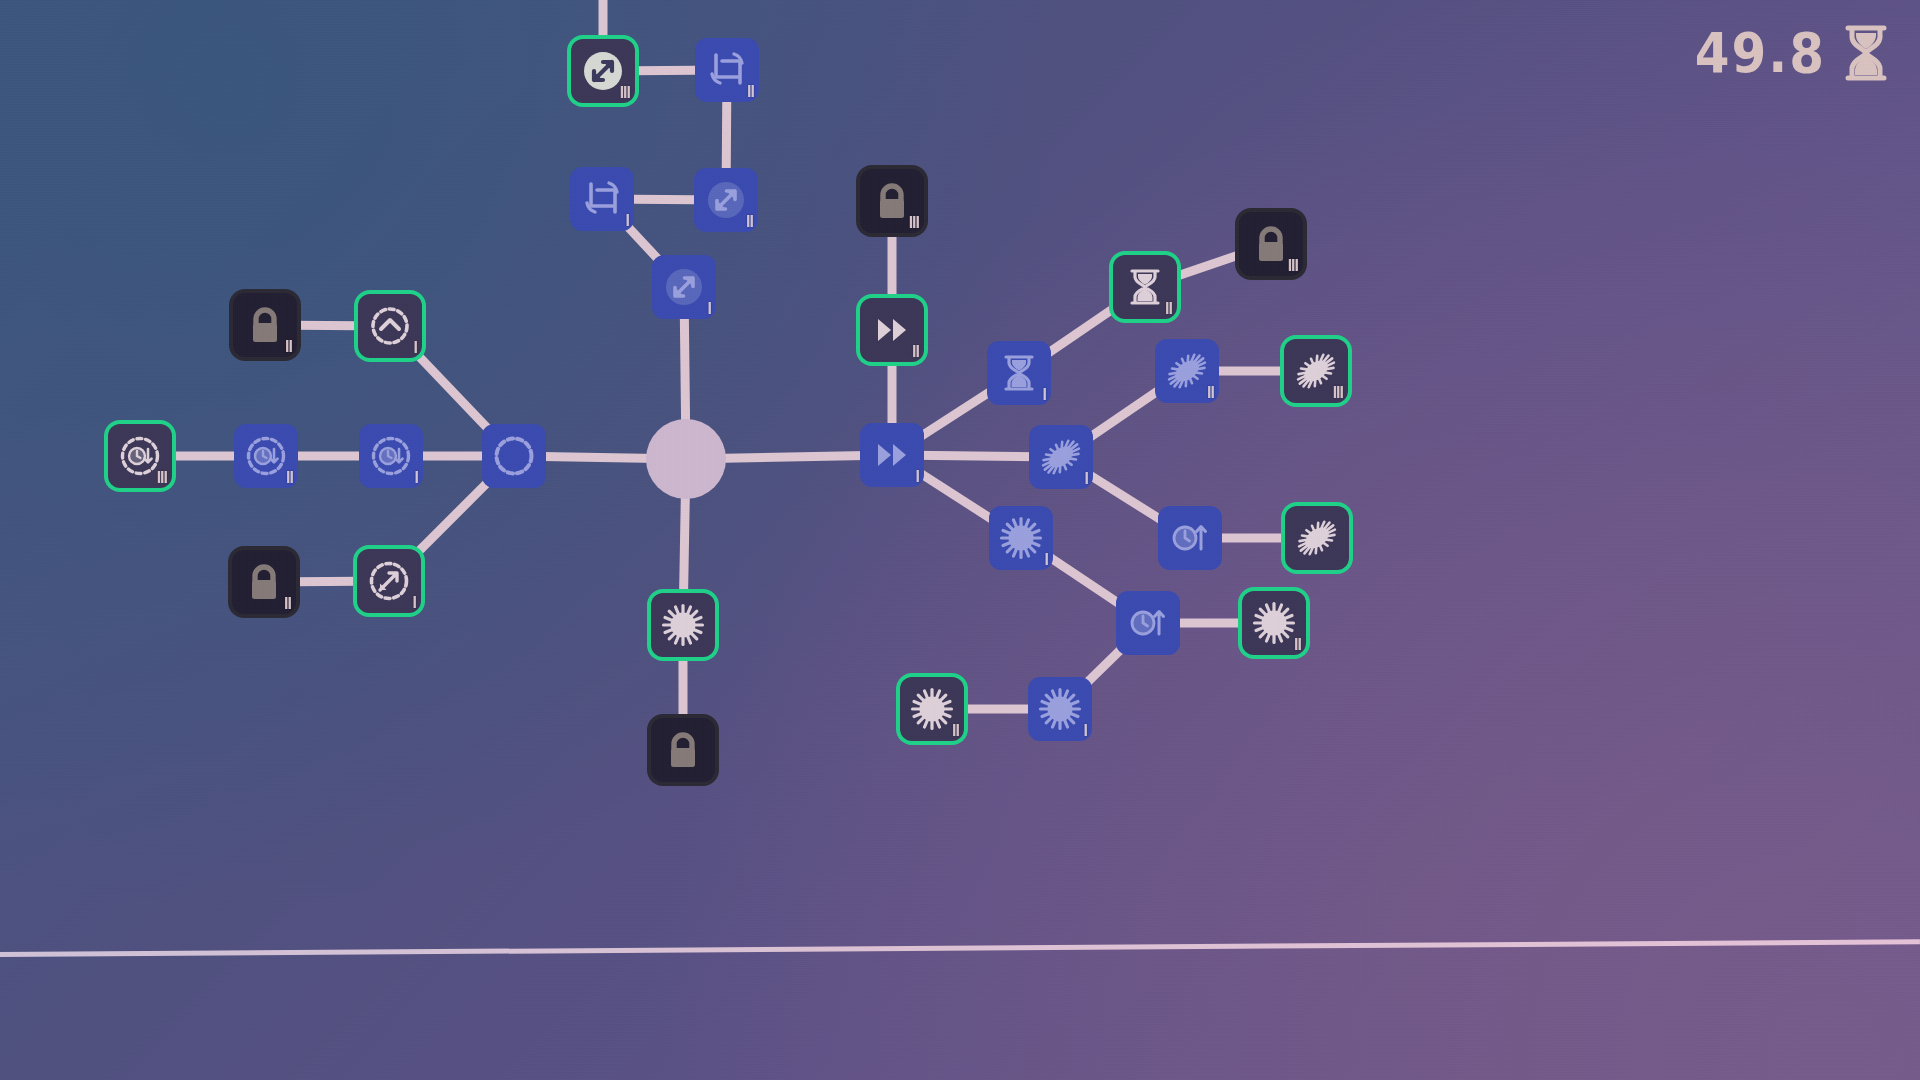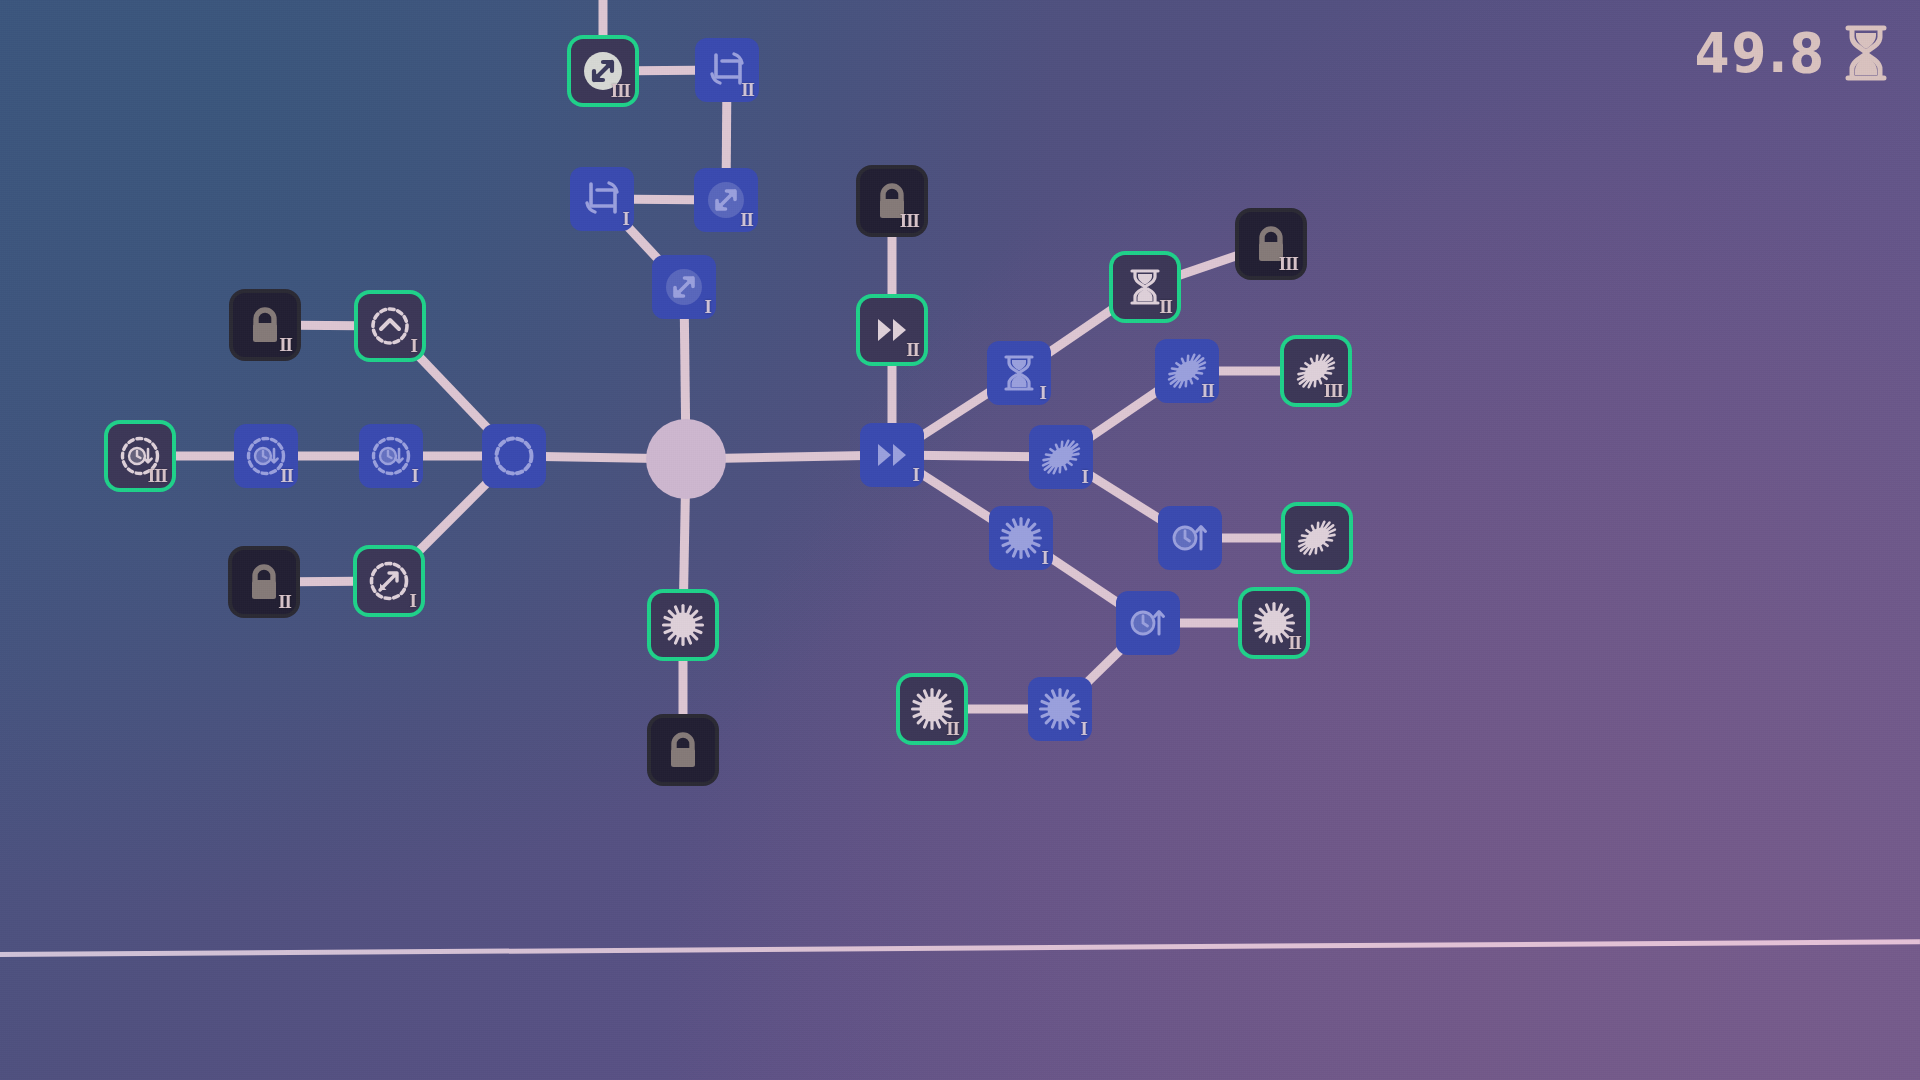--- a/index.html
+++ b/index.html
@@ -34,22 +34,22 @@
     width:64px; height:64px;
     border-radius:12px;
     display:flex; align-items:center; justify-content:center;
   }
   .node.hub { width:80px; height:80px; border-radius:50%; background:#cdb7cf; }
   .node.blue   { background:#3a4ab0; }
   .node.locked { background:#221f33; box-shadow:0 0 0 4px #2b2a34; }
   .node.sel    { background:#3c3757; box-shadow:0 0 0 4px #1fd18a; }
   .numeral {
     position:absolute; right:5px; bottom:1px;
-    font-family:Liberation Serif, serif;
-    font-size:19px; font-weight:bold;
+    font-family:Liberation Sans, sans-serif;
+    font-size:16px; font-weight:bold;
     letter-spacing:-1px;
     color:#d7c3c9;
     text-shadow:0 0 2px rgba(0,0,0,.4);
   }
   .node.blue .numeral { color:#cfc3d6; }
   .glyph { width:48px; height:48px; display:block; }
   .node.blue .glyph  { --fg:#9aa0dd; }
   .node.sel .glyph   { --fg:#ded0d9; }
   .node.locked .glyph{ --fg:#857a78; }
 

